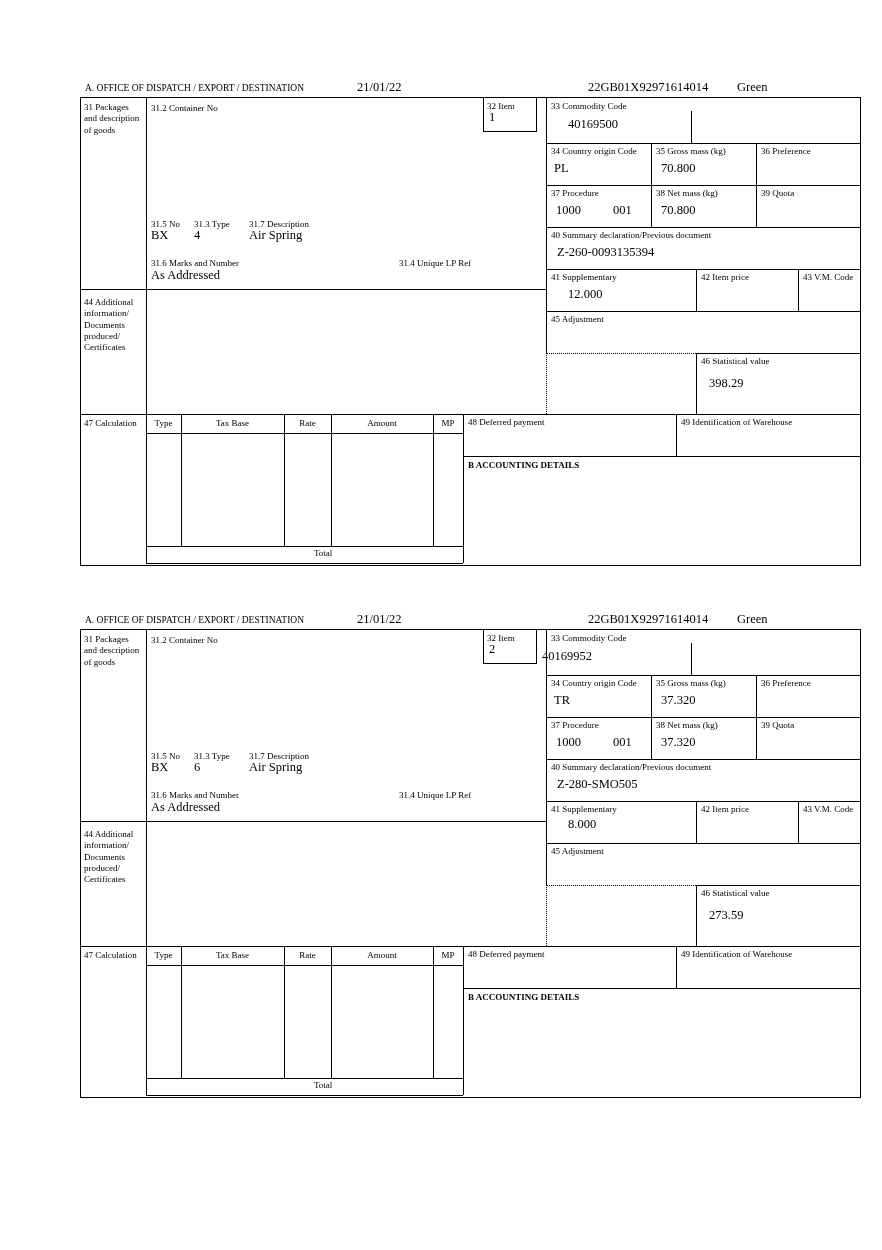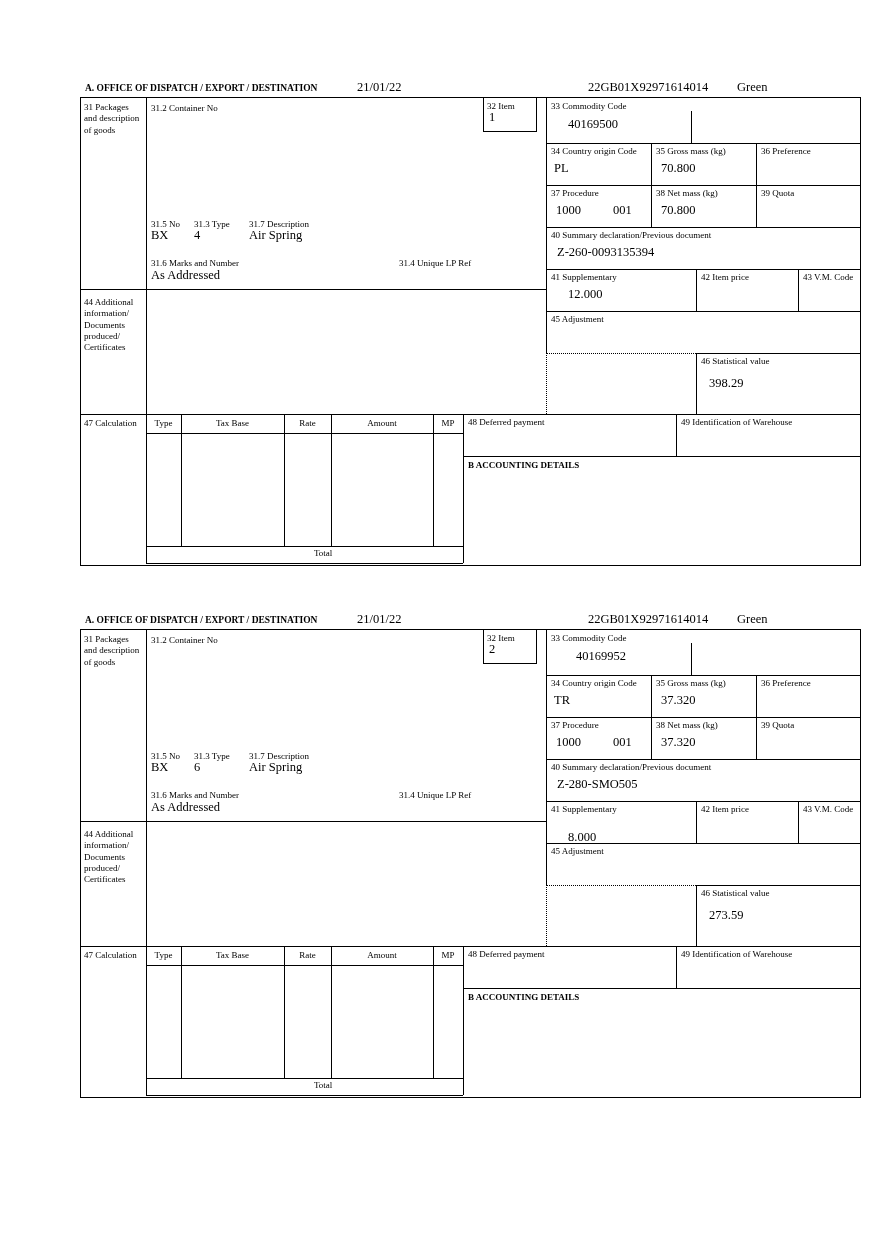--- a/index.html
+++ b/index.html
@@ -11,21 +11,21 @@
   .block { position:absolute; left:80px; width:782px; height:486px; }
   .tbl { position:absolute; top:17px; left:0; width:781px; height:469px; border:1px solid #000; overflow:hidden; }
   .hl  { position:absolute; height:1px; background:#000; }
   .vl  { position:absolute; width:1px; background:#000; }
   .hld { position:absolute; height:0; border-top:1px dotted #000; }
   .vld { position:absolute; width:0; border-left:1px dotted #000; }
   .lb  { position:absolute; font-size:9px; line-height:1.25; }
   .val { position:absolute; font-size:12.5px; line-height:1.1; white-space:nowrap; }
   .ctr { text-align:center; }
   .b   { font-weight:bold; }
-  .hdr-title  { position:absolute; left:5px;  top:3px; font-size:9.5px; font-weight:bold; white-space:nowrap; }
+  .hdr-title  { position:absolute; left:5px;  top:3px; font-size:9.5px; font-weight:normal; white-space:nowrap; }
   .hdr-date   { position:absolute; left:277px; top:0;  font-size:12.5px; white-space:nowrap; }
   .hdr-mrn    { position:absolute; left:508px; top:0;  font-size:12.5px; white-space:nowrap; }
   .hdr-status { position:absolute; left:657px; top:0;  font-size:12.5px; white-space:nowrap; }
 </style>
 </head>
 <body>
 
 <div id="doc">
 <div class="block" style="top: 80px;">
   <span class="hdr-title">A.  OFFICE OF DISPATCH / EXPORT / DESTINATION</span>
@@ -184,28 +184,28 @@
     <span class="lb ctr" style="left:100px;top:320px;width:103px">Tax Base</span>
     <span class="lb ctr" style="left:203px;top:320px;width:47px">Rate</span>
     <span class="lb ctr" style="left:250px;top:320px;width:102px">Amount</span>
     <span class="lb ctr" style="left:352px;top:320px;width:30px">MP</span>
     <span class="lb" style="left:387px;top:319px">48 Deferred payment</span>
     <span class="lb" style="left:600px;top:319px">49 Identification of Warehouse</span>
     <span class="lb b" style="left:387px;top:362px">B ACCOUNTING DETAILS</span>
     <span class="lb" style="left:233px;top:450px">Total</span>
 
     <span class="val" style="left:408px;top:13px">2</span>
-    <span class="val" style="left:495px;top:20px">40169952</span>
+    <span class="val" style="left:461px;top:20px">40169952</span>
     <span class="val" style="left:473px;top:64px">TR</span>
     <span class="val" style="left:580px;top:64px">37.320</span>
     <span class="val" style="left:475px;top:106px">1000</span>
     <span class="val" style="left:532px;top:106px">001</span>
     <span class="val" style="left:580px;top:106px">37.320</span>
     <span class="val" style="left:476px;top:148px">Z-280-SMO505</span>
-    <span class="val" style="left:487px;top:201px">8.000</span>
+    <span class="val" style="left:487px;top:188px">8.000</span>
     <span class="val" style="left:628px;top:279px">273.59</span>
     <span class="val" style="left:70px;top:131px">BX</span>
     <span class="val" style="left:113px;top:131px">6</span>
     <span class="val" style="left:168px;top:131px">Air Spring</span>
     <span class="val" style="left:70px;top:171px">As Addressed</span>
   </div>
 </div>
 </div>
 
 </body></html>

